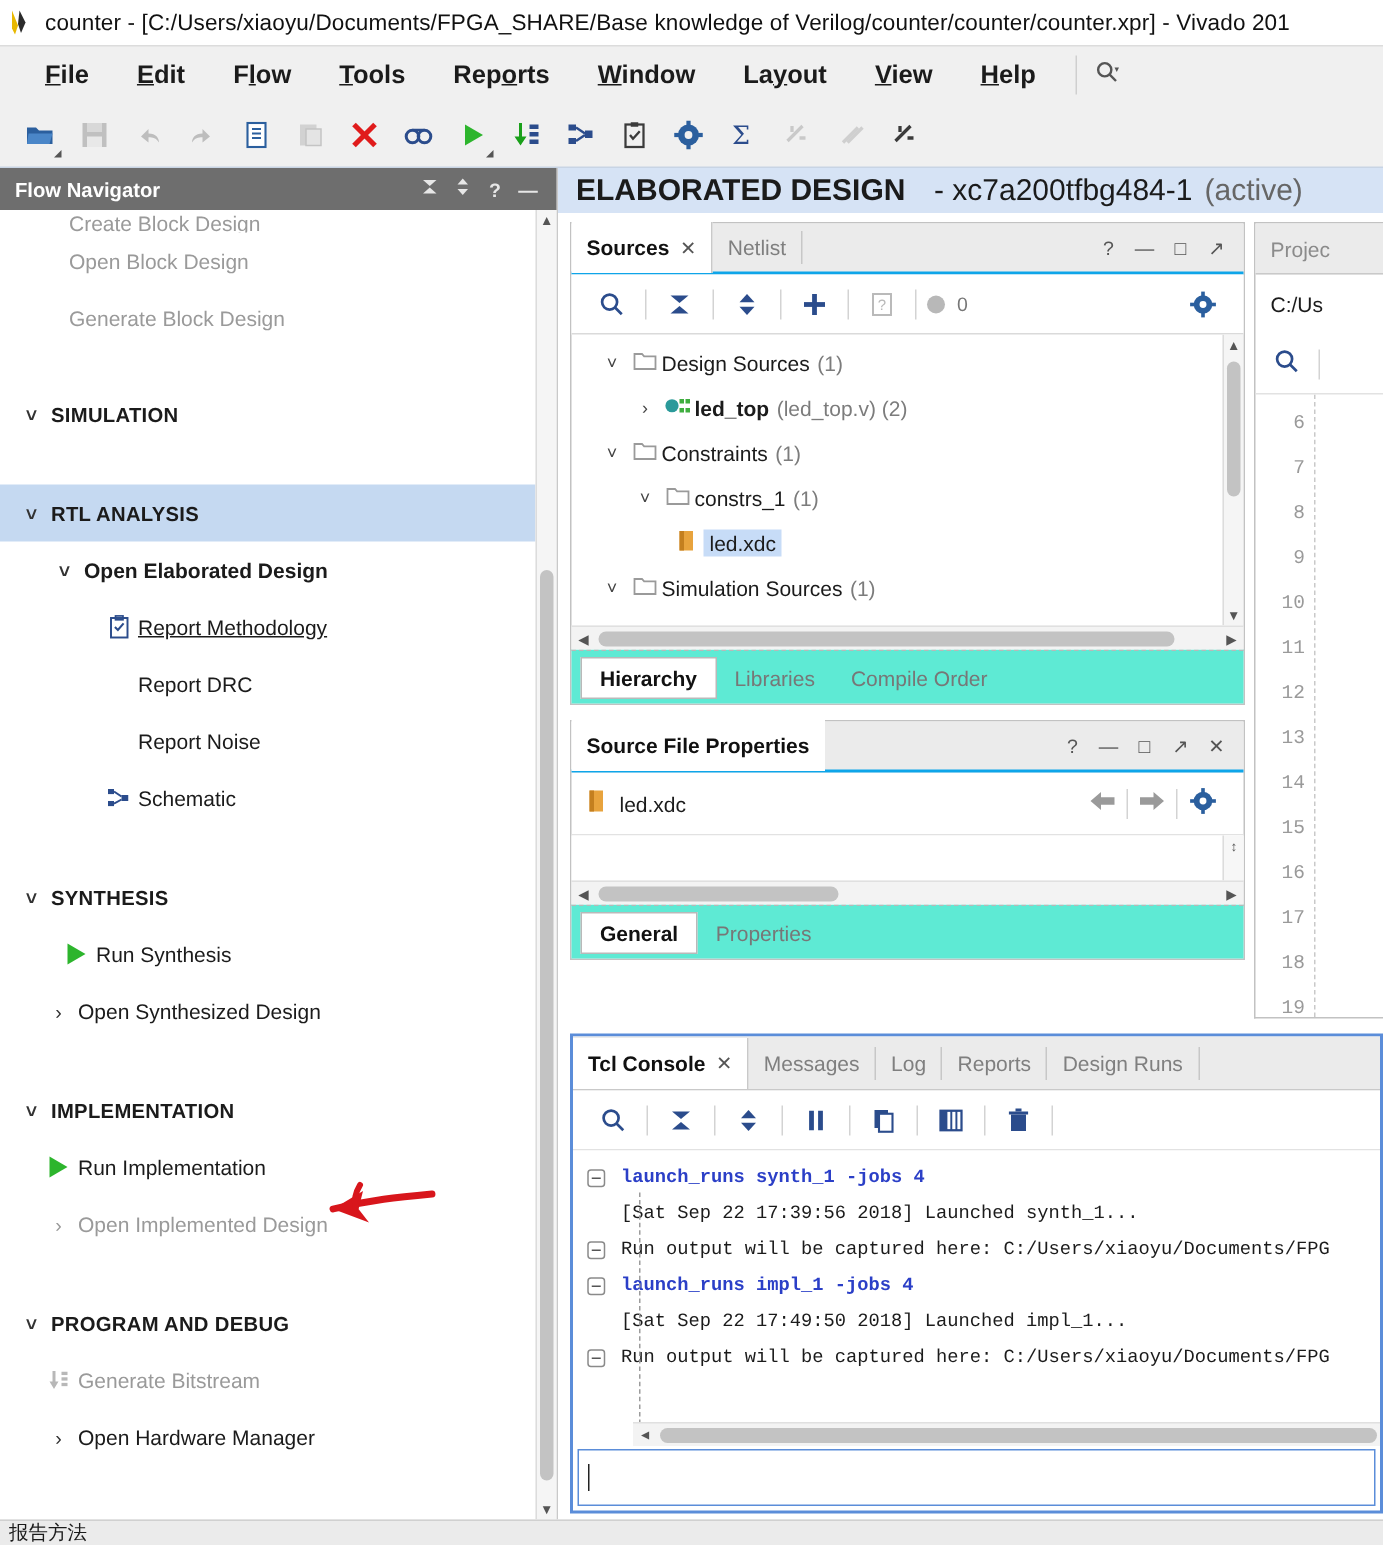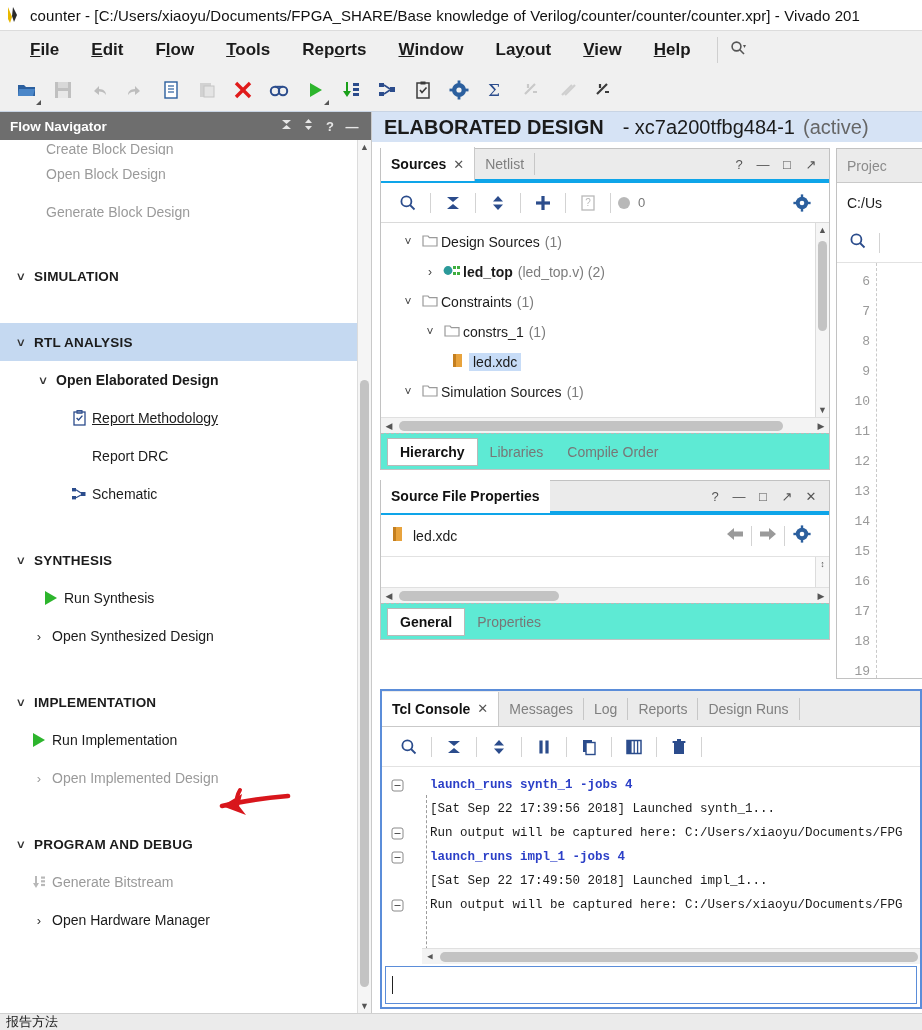--- a/index.html
+++ b/index.html
@@ -119,21 +119,21 @@
   #ws-banner .b-bold{ font-weight:bold; }
   #ws-banner .b-dim{ color:#666;margin-left:8px; }
 
   #ws-panels{ flex:1; display:flex; min-height:0; padding:6px 0 0 8px; gap:6px; }
   #ws-left{ width:450px; flex:0 0 450px; display:flex; flex-direction:column; gap:10px; min-height:0; }
   #ws-right{ flex:1; min-width:0; position:relative; }
 
   .panel{ border:1px solid #c2c2c2; background:#fff; display:flex; flex-direction:column; }
   .panel-head{
     height:34px;background:#ebebeb;display:flex;align-items:center;
-    border-bottom:4px solid #0ea5e9; padding-right:8px;
+    border-bottom:2px solid #0ea5e9; padding-right:8px;
   }
   .ptab{
     height:34px;display:flex;align-items:center;gap:7px;padding:0 10px;
     font-size:14px;color:#7f7f7f;
   }
   .ptab.active{ background:#fff;color:#111;font-weight:bold;
                 border-right:1px solid #c9c9c9; }
   .ptab .tclose{ color:#555;font-size:13px;font-weight:normal; }
   .ptab-div{ width:1px;height:22px;background:#c7c7c7; }
   .phead-spacer{ flex:1; }
@@ -187,21 +187,21 @@
   #pp-gutter .ln{ height:30px;line-height:30px; }
 
   
   #tcl{ height:320px;flex:0 0 320px;margin:10px 0 4px 8px;
         border:2px solid #5b8dd9;background:#fff;display:flex;flex-direction:column; }
   #tcl-head{ height:36px;background:#ebebeb;display:flex;align-items:center;
              border-bottom:1px solid #c9c9c9; }
   #tcl-body{ flex:1;position:relative;overflow:hidden;background:#fff;
              font-family:"Liberation Mono", monospace;font-size:12.5px; }
   #tcl-lines{ padding:6px 0 0 0; }
-  .cline{ height:24px;display:flex;align-items:center;white-space:nowrap;gap:16px; }
+  .cline{ height:24px;display:flex;align-items:center;white-space:nowrap; }
   .cline .gutter{ width:30px;flex:0 0 30px;display:flex;align-items:center;justify-content:center; }
   .cline .ctext{ padding-left:2px; }
   .c-cmd{ color:#2b3fc7; font-weight:bold; }
   .c-out{ color:#1b1b1b; }
   .dashline{ position:absolute;left:44px;width:0;border-left:1px dashed #9b9b9b; }
   #tcl-input{ height:38px;margin:2px 3px 3px 3px;border:1px solid #5b8dd9;
               background:#fff;display:flex;align-items:center;padding-left:6px; }
   .caret-bar{ width:1px;height:18px;background:#222; }
 
   
@@ -423,20 +423,23 @@
             <svg width="15" height="16" viewBox="0 0 15 16">
                 <rect x="2" y="2" width="11" height="13" fill="none" stroke="#2b4c8c" stroke-width="1.3"></rect>
                 <rect x="5" y="0.6" width="5" height="2.6" fill="none" stroke="#2b4c8c" stroke-width="1.1"></rect>
                 <polyline points="4.6,8 6.6,10 10.4,5.6" fill="none" stroke="#2b4c8c" stroke-width="1.4"></polyline>
               </svg>
           </span>
           <span class="fn-link">Report Methodology</span>
         </div>
         <div class="fn-row fn-ind3">
           <span>Report DRC</span>
+        </div>
+        <div class="fn-row fn-ind3">
+          <span>Report Noise</span>
         </div>
         <div class="fn-row fn-ind3" style="padding-left:38px">
           <span class="fn-ico">
             <svg width="16" height="16" viewBox="0 0 16 16">
                 <rect x="1" y="2" width="4" height="3.4" fill="#2b4c8c"></rect>
                 <rect x="1" y="10" width="4" height="3.4" fill="#2b4c8c"></rect>
                 <rect x="10" y="6" width="4.5" height="4" fill="#2b4c8c"></rect>
                 <line x1="5" y1="3.7" x2="10" y2="7" stroke="#2b4c8c" stroke-width="1.3"></line>
                 <line x1="5" y1="11.7" x2="10" y2="9" stroke="#2b4c8c" stroke-width="1.3"></line>
               </svg>

